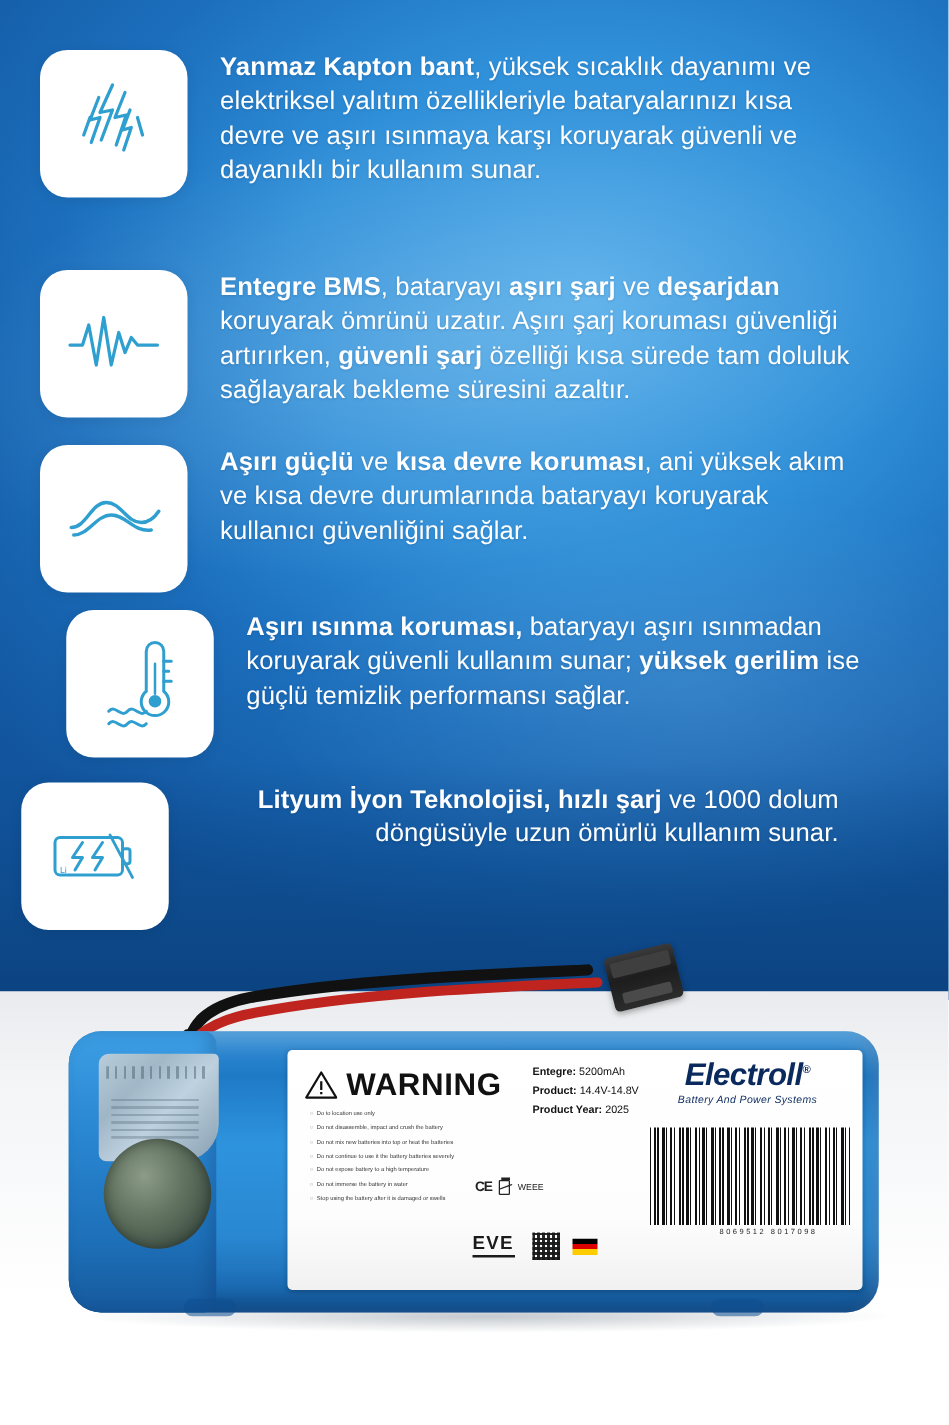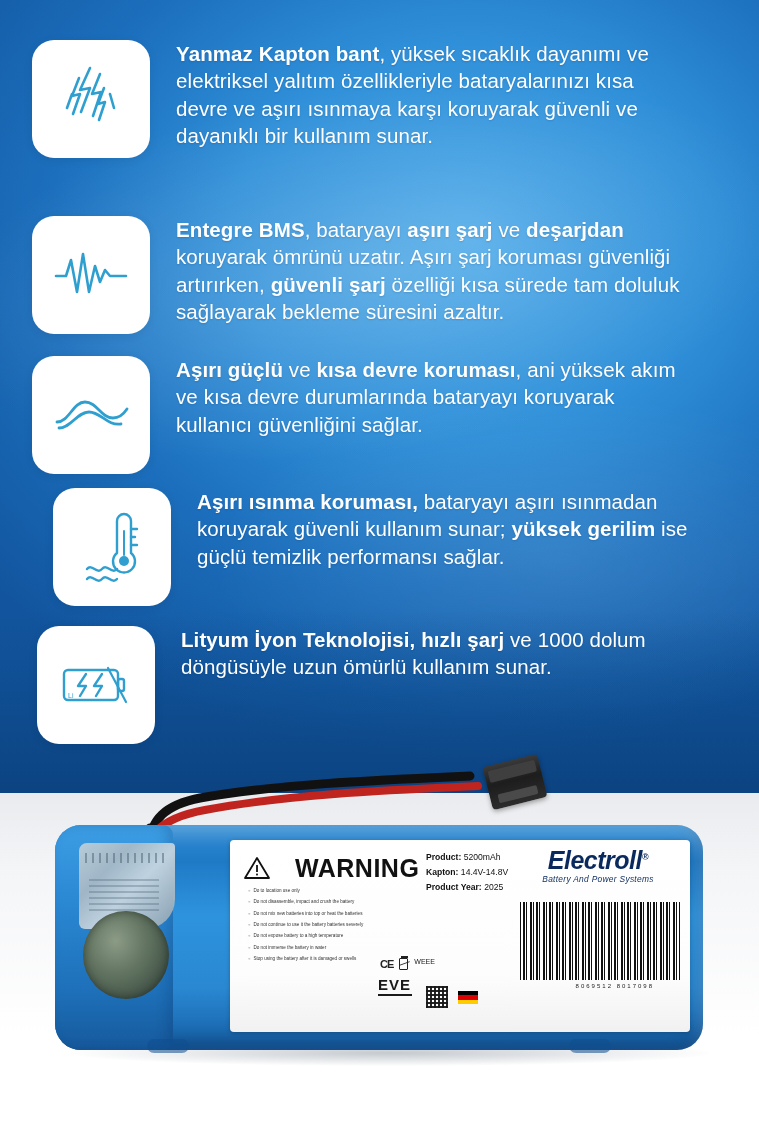--- a/index.html
+++ b/index.html
@@ -84,21 +84,21 @@
     max-width: 510px;
     text-shadow: 0 1px 2px rgba(0,40,80,0.18);
   }
   .feature-text b { font-weight: 700; }
 
   
   #f1 { left: 32px; top: 40px; }
   #f2 { left: 32px; top: 216px; }
   #f3 { left: 32px; top: 356px; }
   #f4 { left: 32px; top: 488px; padding-left: 21px; }
-  #f5 { left: 37px; top: 626px; }
+  #f5 { left: 17px; top: 626px; text-align: right; }
 
   
   .stage {
     position: absolute;
     left: 0; top: 793px;
     width: 759px;
     height: 347px;
     background: linear-gradient(to bottom, #e9ebee 0%, #f4f5f7 22%, #ffffff 70%, #ffffff 100%);
   }
 
@@ -177,21 +177,21 @@
     overflow: hidden;
   }
   .label-left {
     position: absolute;
     left: 6px; top: 4px;
     width: 182px; height: 184px;
   }
   .warn-row {
     display: flex;
     align-items: center;
-    gap: 25px;
+    gap: 7px;
     padding-left: 8px;
     padding-top: 10px;
   }
   .warn-tri {
     width: 0; height: 0;
     border-left: 13px solid transparent;
     border-right: 13px solid transparent;
     border-bottom: 23px solid transparent;
     position: relative;
   }
@@ -213,23 +213,23 @@
     white-space: nowrap;
   }
   .warn-item:before {
     content: "\25CB";
     font-size: 4px;
     margin-right: 3px;
     color: #555;
   }
   .cert-row {
     position: absolute;
-    left: 150px; top: 118px;
+    left: 150px; top: 104px;
     display: flex;
-    align-items: flex-start;
+    align-items: center;
     gap: 6px;
     font-size: 7.5px;
     color: #222;
   }
   .cert-ce { font-weight: 700; font-size: 11px; letter-spacing: -1px; }
   .cert-bin {
     width: 9px; height: 12px;
     border: 1px solid #222;
     position: relative;
     border-radius: 1px;
@@ -238,21 +238,21 @@
     content:"";
     position:absolute; left:1px; top:-3px; width:7px; height:2px; background:#222;
   }
   .cert-cross {
     position: absolute; left: -1px; top: 4px;
     width: 11px; height: 1px; background:#222; transform: rotate(-20deg);
   }
   .cert-wee { font-size: 7px; }
   .eye-logo {
     position: absolute;
-    left: 148px; top: 136px;
+    left: 148px; top: 146px;
     font-size: 15px;
     font-weight: 700;
     letter-spacing: 1px;
     color: #1a1a1a;
   }
   .eye-logo:after {
     content:"";
     display:block;
     width: 34px; height: 2px; background:#1a1a1a; margin-top: 1px;
   }
@@ -474,25 +474,25 @@
           </span>
         <span class="cert-wee">WEEE</span>
       </div>
 
       <div class="eye-logo">EVE</div>
       <div class="qr"></div>
       <div class="flag-de"></div>
 
       <div class="spec-box">
         <div class="spec-line">
-          <b>Product:</b>
+          <b>Entegre:</b>
           <span>5200mAh</span>
         </div>
         <div class="spec-line">
-          <b>Kapton:</b>
+          <b>Product:</b>
           <span>14.4V-14.8V</span>
         </div>
         <div class="spec-line">
           <b>Product Year:</b>
           <span>2025</span>
         </div>
       </div>
 
       <div class="brand-box">
         <div class="brand-name"><span>Electroll</span><span class="brand-r">®</span></div>

